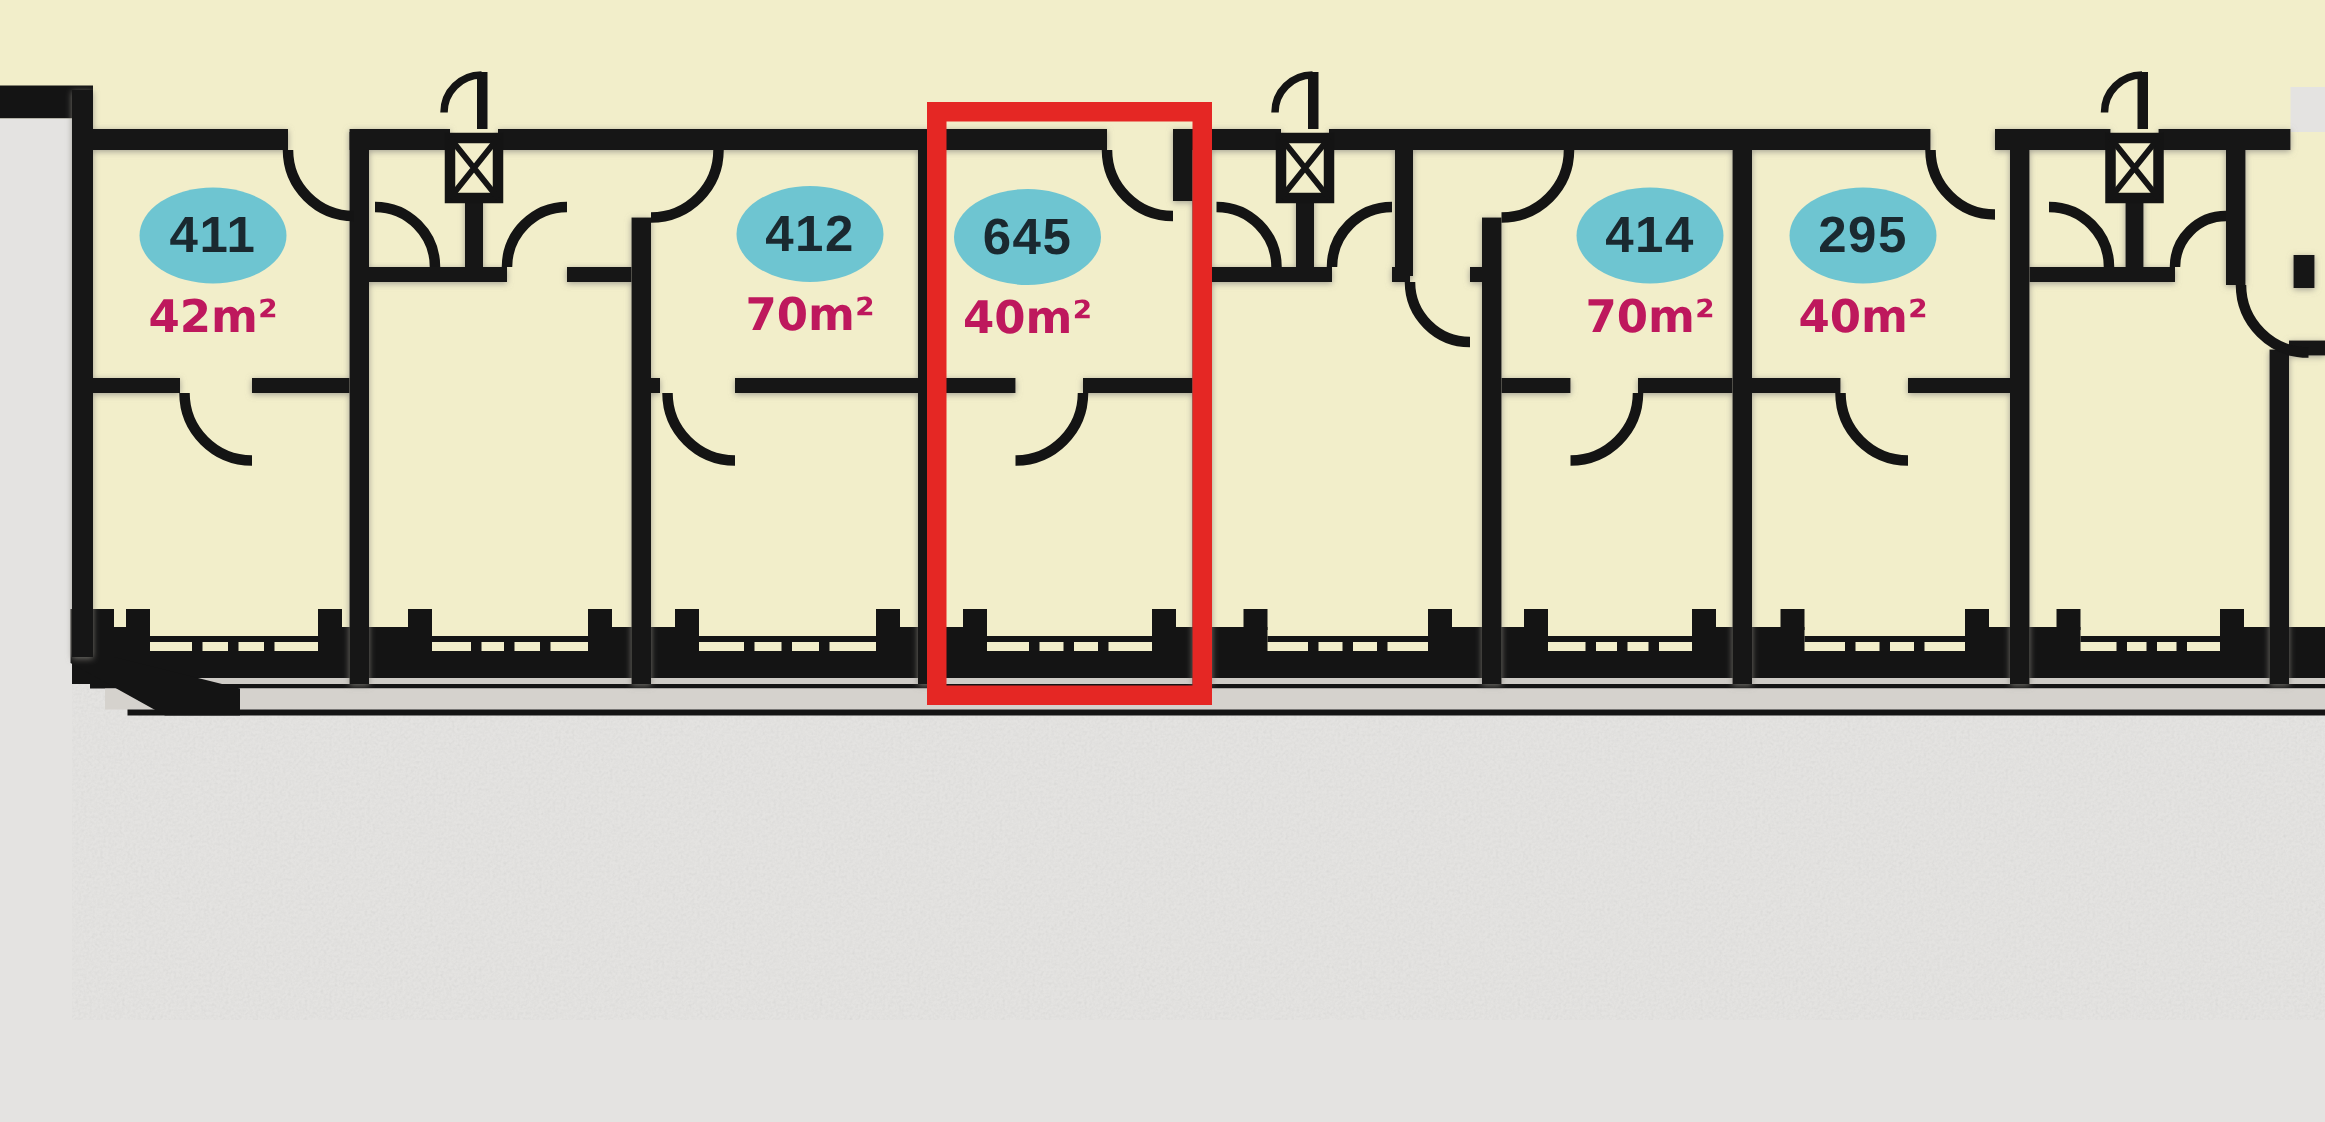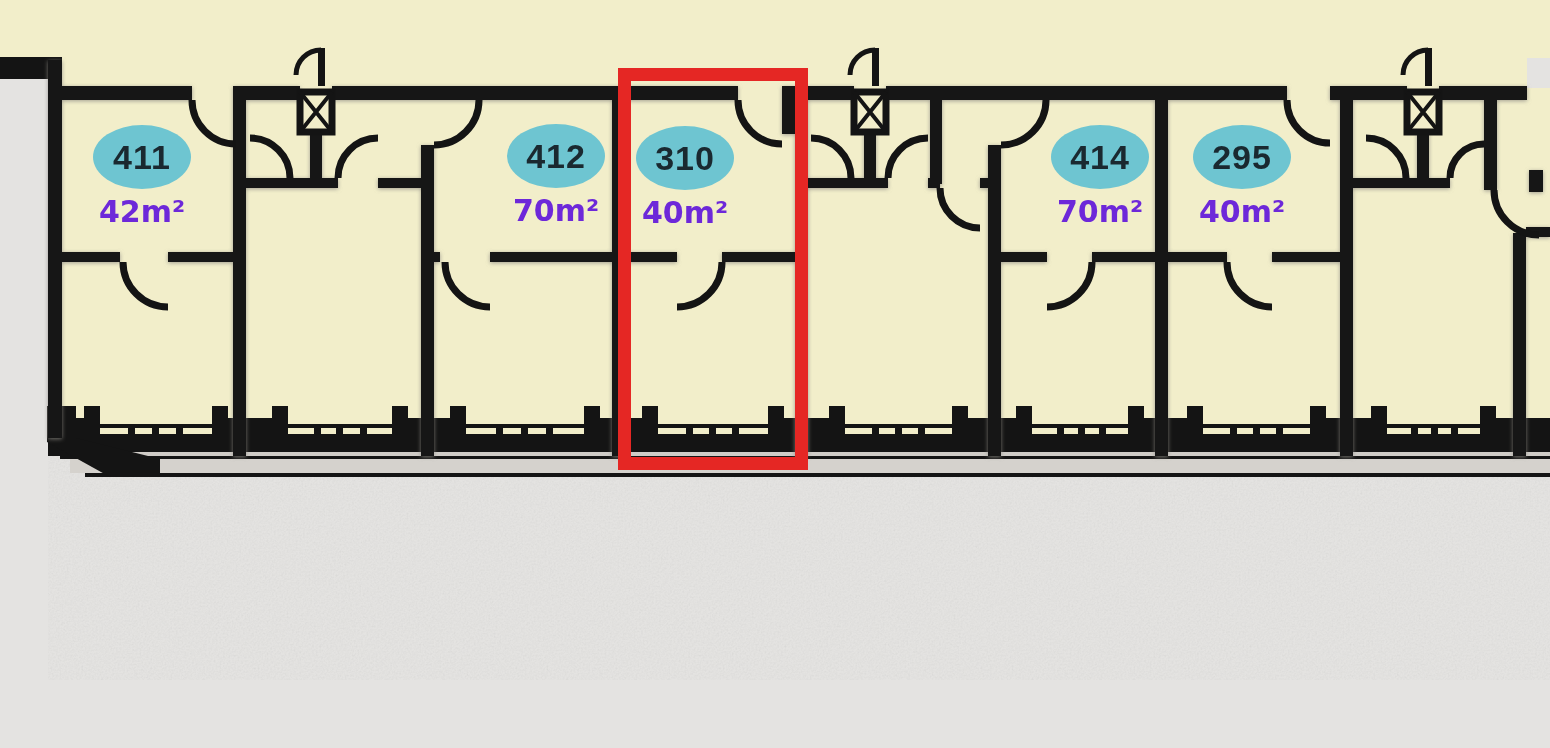--- a/index.html
+++ b/index.html
@@ -6,21 +6,21 @@
   .stage{position:relative;width:1550px;height:680px;overflow:hidden;background:#e4e3e1;
          font-family:"Liberation Sans",sans-serif;text-align:center;}
   .stage svg{position:absolute;left:0;top:0;}
   .unit-label{position:absolute;display:flex;flex-direction:column;align-items:center;
               transform:translateX(-50%);z-index:5;}
   .badge{width:98px;height:64px;border-radius:50%;background:#6ec5d1;
          display:flex;align-items:center;justify-content:center;
          font-weight:bold;font-size:34px;letter-spacing:1px;color:#1a2930;
          font-family:"Liberation Sans",sans-serif;}
   .area-text{margin-top:8px;font-family:"DejaVu Sans",sans-serif;font-weight:bold;
-             font-size:30px;color:#6d28d9;letter-spacing:0px;line-height:1;}
+             font-size:30px;color:#be185d;letter-spacing:0px;line-height:1;}
   .selection-box{position:absolute;left:618px;top:68px;width:190px;height:402px;
                  border:13px solid #e52724;box-sizing:border-box;z-index:10;}
 </style>
 </head>
 <body>
 
 <div class="stage">
 
   <svg width="1550" height="748" viewBox="0 0 1550 748">
     <defs>
@@ -222,30 +222,30 @@
     </g>
   </svg>
 
   <div class="unit-label" style="left:142px;top:125px">
     <div class="badge">
       <span>411</span>
     </div>
     <div class="area-text">42m²</div>
   </div>
 
-  <div class="unit-label" style="left:556px;top:124px">
+  <div class="unit-label" style="left:540px;top:124px">
     <div class="badge">
       <span>412</span>
     </div>
     <div class="area-text">70m²</div>
   </div>
 
   <div class="unit-label" style="left:685px;top:126px">
     <div class="badge">
-      <span>310</span>
+      <span>645</span>
     </div>
     <div class="area-text">40m²</div>
   </div>
 
   <div class="unit-label" style="left:1100px;top:125px">
     <div class="badge">
       <span>414</span>
     </div>
     <div class="area-text">70m²</div>
   </div>

